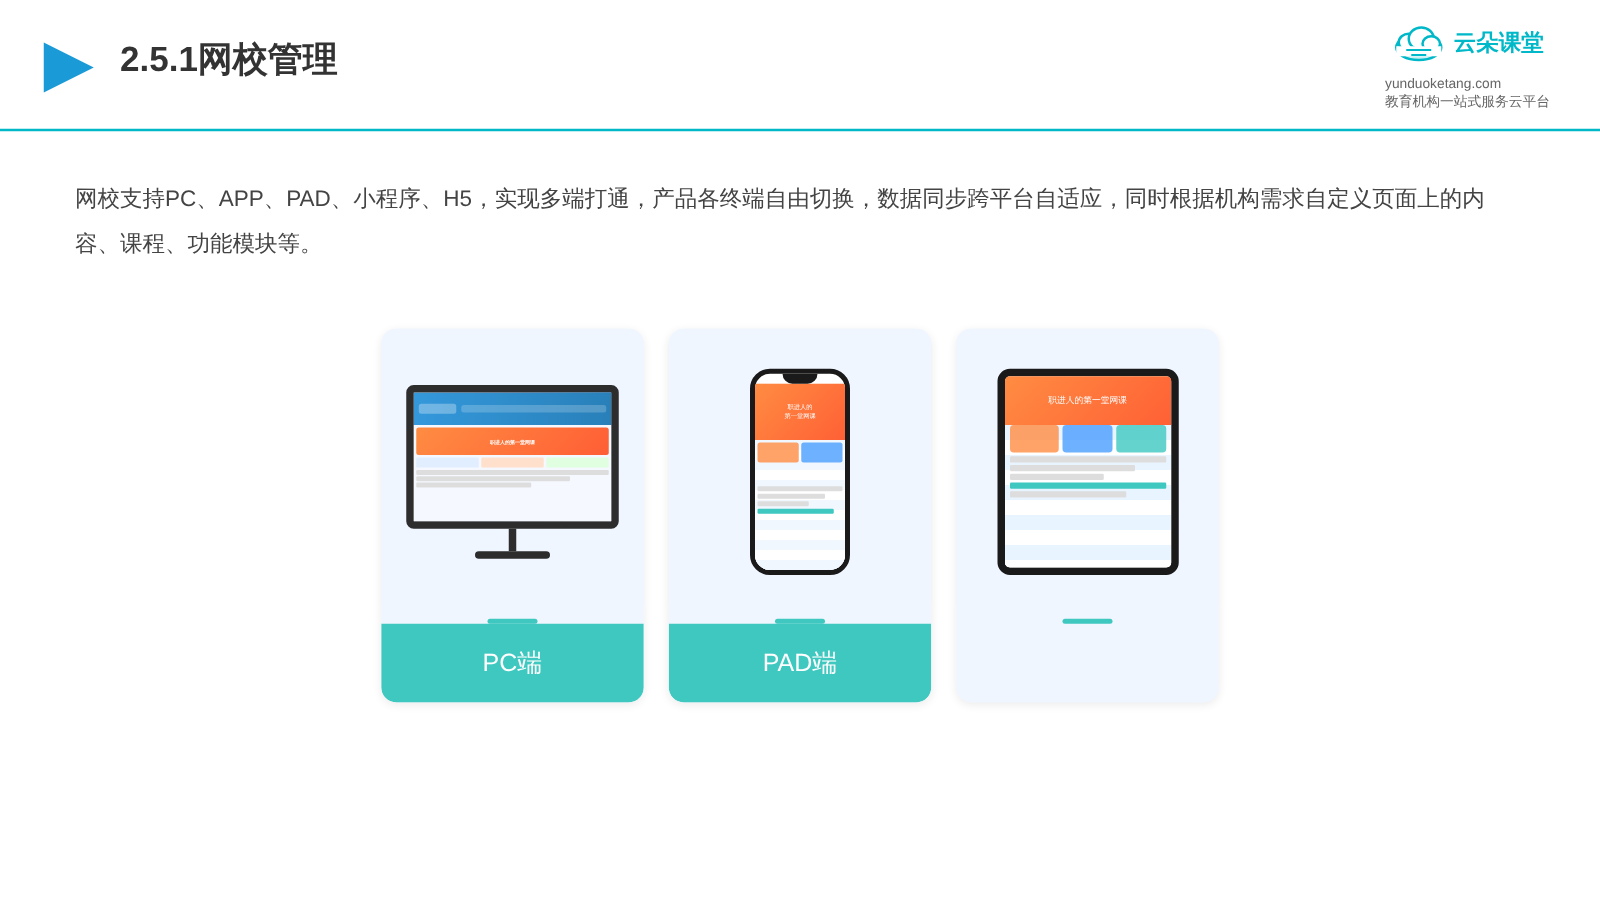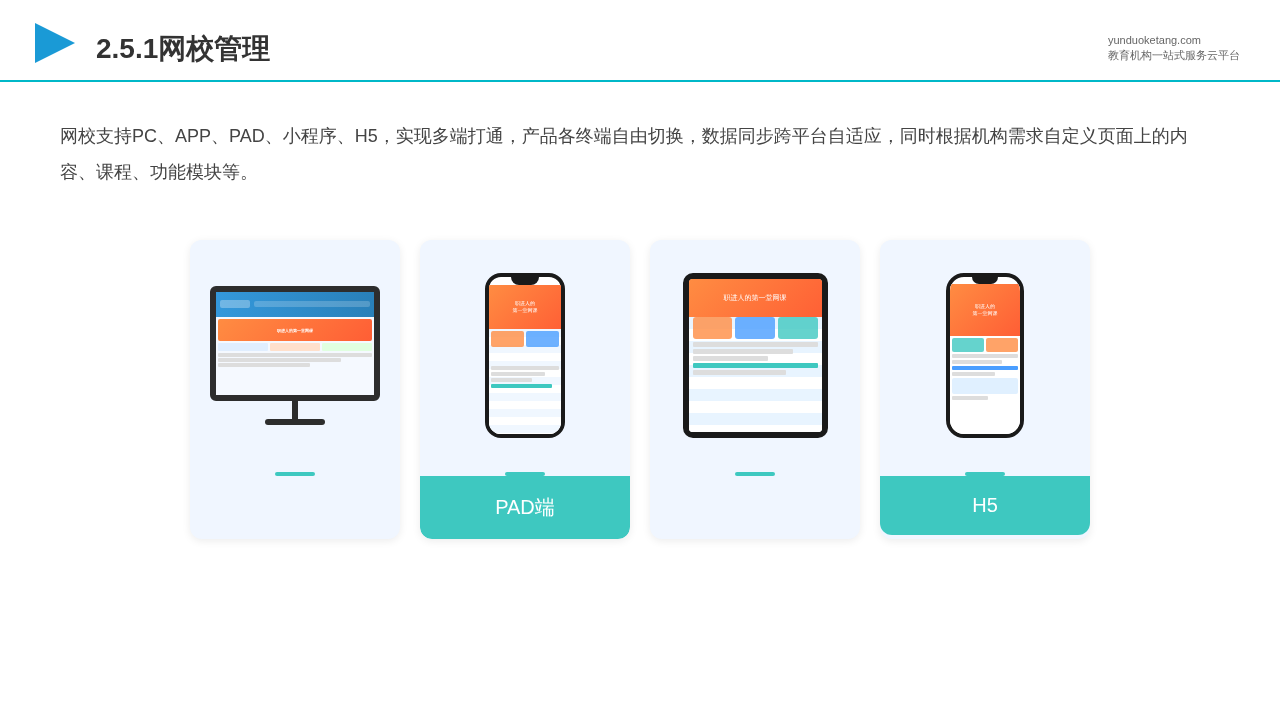--- a/index.html
+++ b/index.html
@@ -14,21 +14,21 @@
     
     .header {
       display: flex;
       align-items: center;
       justify-content: space-between;
       padding: 18px 40px 12px 30px;
       border-bottom: 2px solid #00b8c8;
     }
     .header-left {
       display: flex;
-      align-items: flex-end;
+      align-items: flex-start;
       gap: 16px;
     }
     .play-icon {
       width: 50px;
       height: 50px;
     }
     .page-title {
       font-size: 28px;
       font-weight: bold;
       color: #333;
@@ -309,20 +309,35 @@
 
 <div class="header">
   <div class="header-left">
 
     <svg class="play-icon" viewBox="0 0 50 50">
       <polygon points="5,5 45,25 5,45" fill="#1a9ad6"></polygon>
     </svg>
     <span class="page-title">2.5.1网校管理</span>
   </div>
   <div class="logo-area">
+    <div class="logo-cloud">
+
+      <svg width="44" height="32" viewBox="0 0 44 32">
+        <ellipse cx="22" cy="20" rx="18" ry="10" fill="#00b8c8" opacity="0.2"></ellipse>
+        <ellipse cx="22" cy="20" rx="18" ry="10" fill="none" stroke="#00b8c8" stroke-width="2"></ellipse>
+        <ellipse cx="14" cy="16" rx="8" ry="7" fill="white" stroke="#00b8c8" stroke-width="2"></ellipse>
+        <ellipse cx="24" cy="13" rx="10" ry="9" fill="white" stroke="#00b8c8" stroke-width="2"></ellipse>
+        <ellipse cx="32" cy="17" rx="7" ry="6" fill="white" stroke="#00b8c8" stroke-width="2"></ellipse>
+        <rect x="4" y="19" width="36" height="8" fill="white"></rect>
+
+        <line x1="12" y1="22" x2="32" y2="22" stroke="#00b8c8" stroke-width="1.5"></line>
+        <line x1="16" y1="26" x2="28" y2="26" stroke="#00b8c8" stroke-width="1.5"></line>
+      </svg>
+      <span class="logo-text">云朵课堂</span>
+    </div>
     <div class="logo-sub">
       <span>yunduoketang.com</span><br>
       <span>教育机构一站式服务云平台</span>
     </div>
   </div>
 </div>
 
 <div class="description">
   <span>网校支持PC、APP、PAD、小程序、H5，实现多端打通，产品各终端自由切换，数据同步跨平台自适应，同时根据机构需求自定义页面上的内容、课程、功能模块等。</span>
 </div>
@@ -351,20 +366,21 @@
               <div style="height:4px;background:#ddd;border-radius:1px;margin-bottom:1px;width:80%;"></div>
               <div style="height:4px;background:#ddd;border-radius:1px;width:60%;"></div>
             </div>
           </div>
         </div>
         <div class="monitor-stand"></div>
         <div class="monitor-base"></div>
       </div>
     </div>
     <div class="card-top-bar"></div>
+    <div class="card-label">PC端</div>
   </div>
 
   <div class="card">
     <div class="card-image-area">
       <div class="phone-mockup">
         <div class="phone-notch"></div>
         <div class="phone-screen">
           <div class="phone-screen-inner">
             <div class="phone-screen-text">职进人的<br>第一堂网课</div>
           </div>
@@ -404,40 +420,14 @@
             <div style="height:5px;background:#3ec8c0;border-radius:1px;margin-bottom:2px;"></div>
             <div style="height:5px;background:#ddd;border-radius:1px;width:75%;"></div>
           </div>
         </div>
       </div>
     </div>
     <div class="card-top-bar"></div>
   </div>
 
 
-  <div class="card">
-    <div class="card-image-area">
-      <div class="mini-phone">
-        <div class="mini-notch"></div>
-        <div class="mini-screen">
-          <div class="mini-top">
-            <div class="mini-top-text">职进人的<br>第一堂网课</div>
-          </div>
-          <div style="padding:2px;">
-            <div style="display:flex;gap:2px;margin-bottom:2px;">
-              <div style="flex:1;height:14px;background:#3ec8c0;border-radius:2px;opacity:0.8;"></div>
-              <div style="flex:1;height:14px;background:#ff8c42;border-radius:2px;opacity:0.8;"></div>
-            </div>
-            <div style="height:4px;background:#ddd;border-radius:1px;margin-bottom:2px;"></div>
-            <div style="height:4px;background:#ddd;border-radius:1px;margin-bottom:2px;width:75%;"></div>
-            <div style="height:4px;background:#4a9eff;border-radius:1px;margin-bottom:2px;"></div>
-            <div style="height:4px;background:#ddd;border-radius:1px;width:65%;margin-bottom:2px;"></div>
-            <div style="height:16px;background:#e0f0ff;border-radius:2px;margin-bottom:2px;"></div>
-            <div style="height:4px;background:#ddd;border-radius:1px;width:55%;"></div>
-          </div>
-        </div>
-      </div>
-    </div>
-    <div class="card-top-bar"></div>
-    <div class="card-label">H5</div>
-  </div>
 
 </div>
 
 </body></html>

